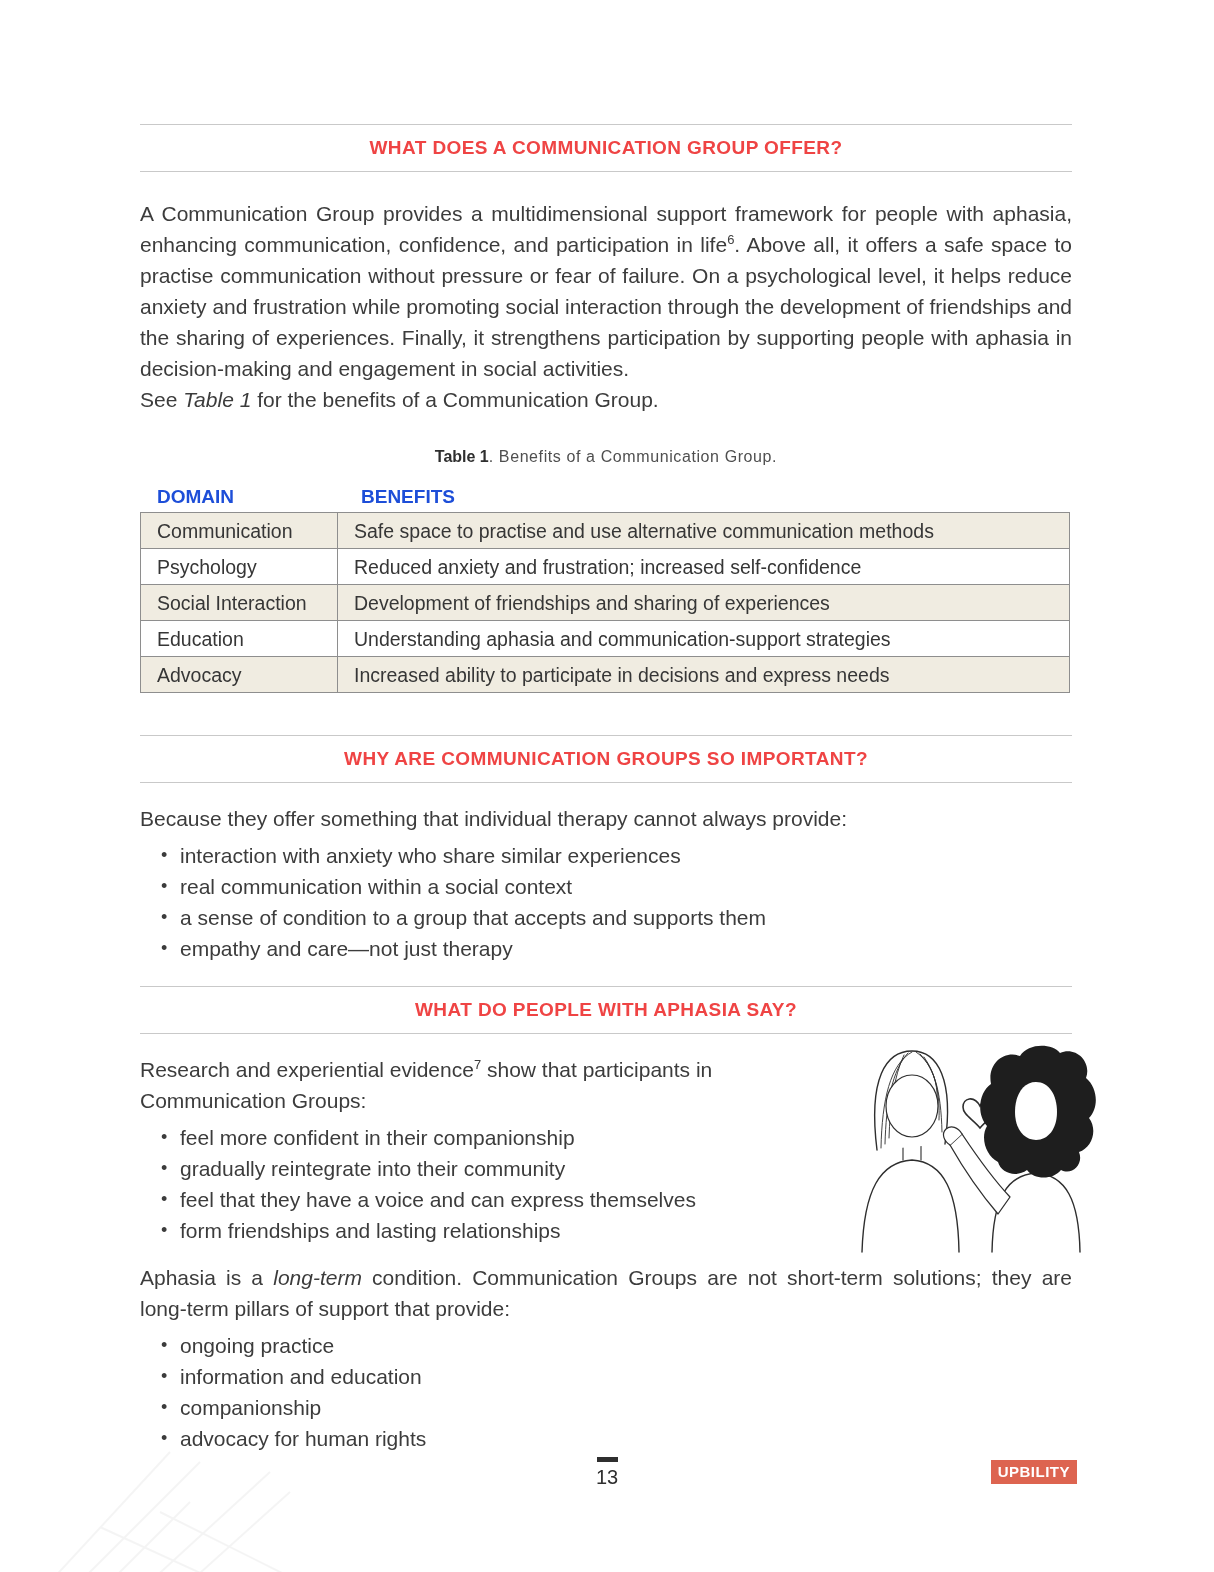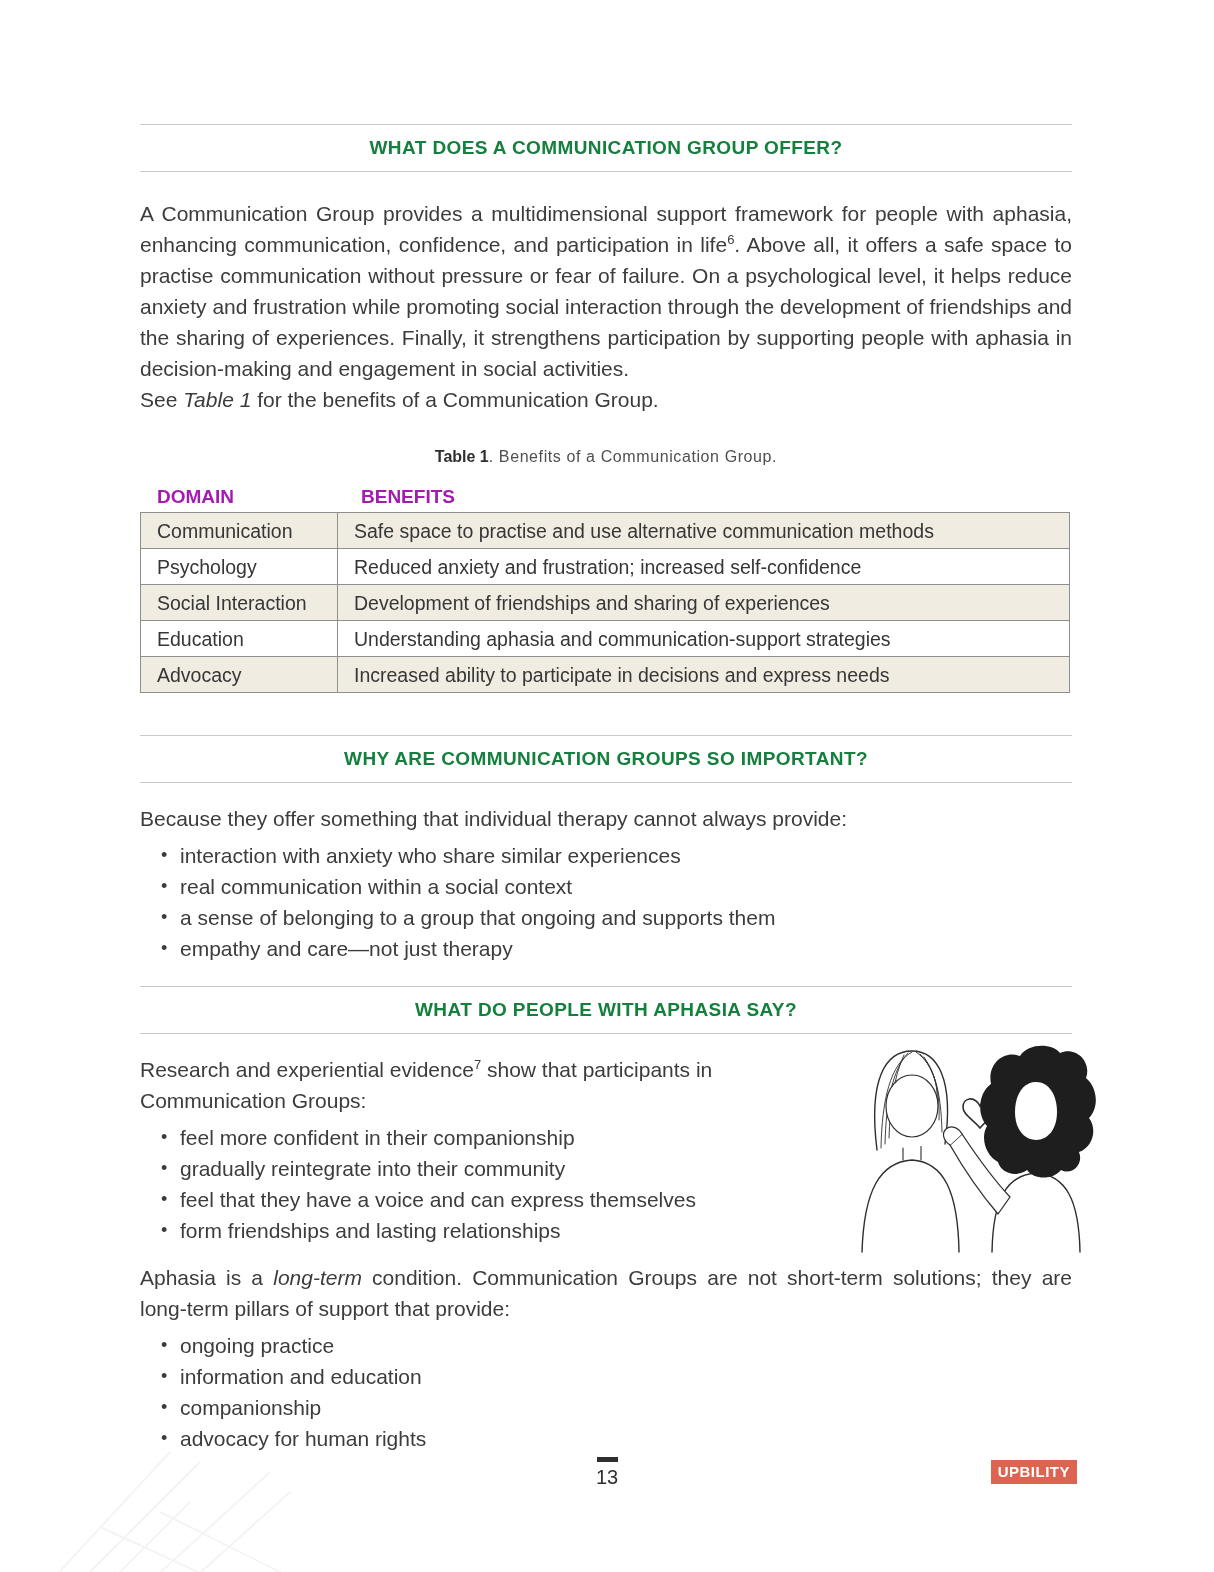--- a/index.html
+++ b/index.html
@@ -22,21 +22,21 @@
   .heading-block {
     border-top: 1px solid #c9c9c9;
     border-bottom: 1px solid #c9c9c9;
     padding: 13px 0;
     text-align: center;
   }
   .heading-block h2 {
     font-size: 19px;
     line-height: 20px;
     font-weight: bold;
-    color: #15803d;
+    color: #ef4444;
     letter-spacing: 0.4px;
   }
   .hb1 { margin-top: 124px; }
   .hb2 { margin-top: 42px; }
   .hb3 { margin-top: 22px; }
 
   .para {
     margin-top: 26px;
     font-size: 21px;
     line-height: 31px;
@@ -54,21 +54,21 @@
     line-height: 24px;
   }
   .table-caption .cap-bold { font-weight: bold; color: #2e2e2e; }
   .table-caption .cap-rest { color: #4f4f4f; letter-spacing: 0.6px; }
 
   .tbl-headers {
     margin-top: 16px;
     display: flex;
     font-size: 19px;
     font-weight: bold;
-    color: #a21caf;
+    color: #1d4ed8;
     line-height: 24px;
   }
   .tbl-headers .h-domain { width: 205px; padding-left: 17px; }
   .tbl-headers .h-benefits { padding-left: 16px; }
 
   table.benefits {
     margin-top: 3px;
     width: 930px;
     border-collapse: collapse;
     table-layout: fixed;
@@ -212,21 +212,21 @@
     </table>
 
     <div class="heading-block hb2">
       <h2>WHY ARE COMMUNICATION GROUPS SO IMPORTANT?</h2>
     </div>
 
     <div class="line intro">Because they offer something that individual therapy cannot always provide:</div>
     <ul class="bullets">
       <li>interaction with anxiety who share similar experiences</li>
       <li>real communication within a social context</li>
-      <li>a sense of belonging to a group that ongoing and supports them</li>
+      <li>a sense of condition to a group that accepts and supports them</li>
       <li>empathy and care—not just therapy</li>
     </ul>
 
     <div class="heading-block hb3">
       <h2>WHAT DO PEOPLE WITH APHASIA SAY?</h2>
     </div>
 
     <div class="two-col">
       <div class="left-col">
         <div class="line"><span>Research and experiential evidence</span><sup>7</sup><span> show that participants in Communication Groups:</span></div>

